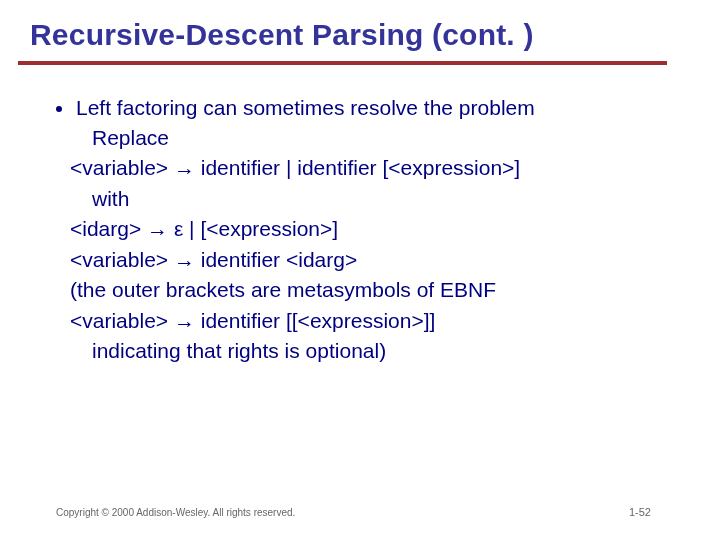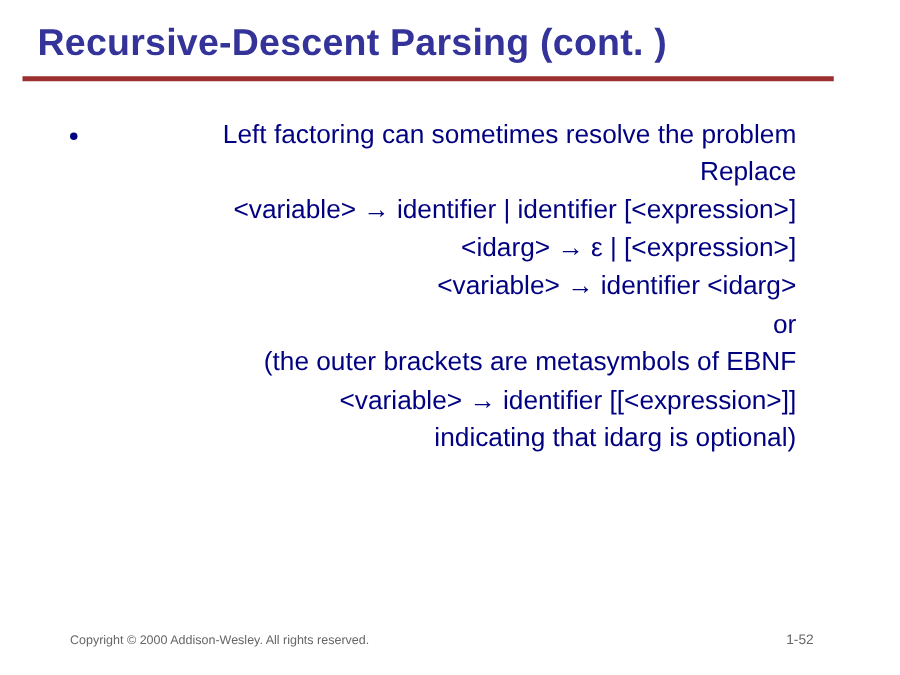--- a/index.html
+++ b/index.html
@@ -35,35 +35,34 @@
   }
   .body {
     padding: 28px 48px 0 56px;
     color: #000080;
     font-size: 21px;
     line-height: 1.45;
   }
   .bullet-row {
     display: flex;
     align-items: flex-start;
-    text-align: right;
   }
   .bullet-dot {
     flex: 0 0 auto;
     width: 6px;
     height: 6px;
     background: #000080;
     border-radius: 50%;
     margin: 13px 14px 0 0;
   }
   .bullet-text {
     flex: 1 1 auto;
   }
   .sub {
-    margin-left: 4px;
+    margin-left: 16px;
   }
   .rule-line {
     margin-left: -6px;
     white-space: nowrap;
   }
   .footer-left {
     position: absolute;
     left: 56px;
     bottom: 22px;
     font-size: 10px;
@@ -90,26 +89,26 @@
   </div>
   <div class="rule"></div>
 
   <div class="body">
     <div class="bullet-row">
       <div class="bullet-dot"></div>
       <div class="bullet-text">
         <div>Left factoring can sometimes resolve the problem</div>
         <div class="sub">Replace</div>
         <div class="rule-line">&lt;variable&gt; → identifier  |  identifier [&lt;expression&gt;]</div>
+        <div class="sub">with</div>
         <div class="rule-line">&lt;idarg&gt; → ε   |  [&lt;expression&gt;]</div>
         <div class="rule-line">&lt;variable&gt; → identifier &lt;idarg&gt;</div>
-        <div class="sub">or</div>
         <div class="rule-line">(the outer brackets are metasymbols of EBNF</div>
         <div class="rule-line">&lt;variable&gt; → identifier [[&lt;expression&gt;]]</div>
-        <div class="sub">indicating that idarg is optional)</div>
+        <div class="sub">indicating that rights is optional)</div>
       </div>
     </div>
   </div>
 
   <div class="footer-left">Copyright © 2000 Addison-Wesley. All rights reserved.</div>
   <div class="footer-right">1-52</div>
 
 </div>
 
 </body></html>

